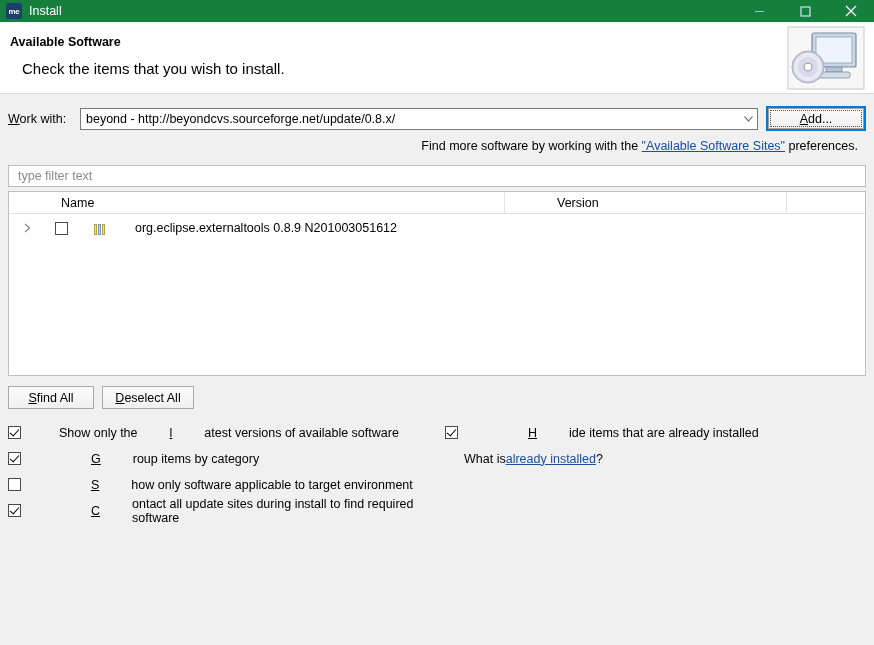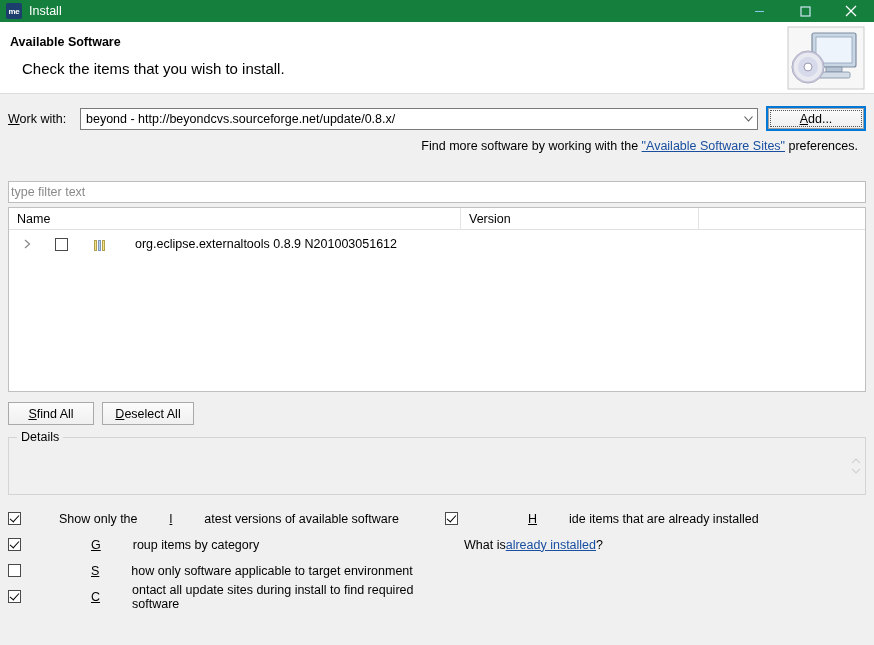--- a/index.html
+++ b/index.html
@@ -146,27 +146,27 @@
     text-align: right;
     padding: 8px 8px 0 0;
     font-size: 12.5px;
   }
   .link {
     color: #1a4fa0;
     text-decoration: underline;
   }
 
   .filter-input {
-    margin-top: 28px;
+    margin-top: 12px;
     height: 22px;
     background: #ffffff;
     border: 1px solid #bdbdbd;
     display: flex;
     align-items: center;
-    padding-left: 2px;
+    padding-left: 9px;
     color: #8a8a8a;
     font-size: 12.5px;
   }
 
   
   .tree {
     margin-top: 4px;
     height: 185px;
     background: #ffffff;
     border: 1px solid #c0c0c0;
@@ -178,20 +178,21 @@
     border-bottom: 1px solid #e0e0e0;
     background: #ffffff;
   }
   .th {
     font-size: 12.5px;
     display: flex;
     align-items: center;
     padding-left: 8px;
     border-right: 1px solid #e3e3e3;
     height: 22px;
+    margin-left: 44px;
   }
   .th-name { width: 452px; }
   .th-version { width: 238px; }
   .th-rest { flex: 1 1 auto; border-right: none; }
   .tree-body { padding-top: 4px; }
   .tree-row {
     height: 20px;
     display: flex;
     align-items: center;
     padding-left: 10px;
@@ -401,29 +402,20 @@
     <div class="btn btn-select">
         <u class="acc">S</u>
         <span>find All</span>
       </div>
     <div class="btn btn-deselect">
         <u class="acc">D</u>
         <span>eselect All</span>
       </div>
   </div>
 
-  <div class="details-group">
-    <div class="details-legend">Details</div>
-    <div class="details-spin">
-      <svg width="12" height="22" viewBox="0 0 12 22">
-        <path d="M2 8 L6 4 L10 8" fill="none" stroke="#d2d2d2" stroke-width="1.2"></path>
-        <path d="M2 14 L6 18 L10 14" fill="none" stroke="#d2d2d2" stroke-width="1.2"></path>
-      </svg>
-    </div>
-  </div>
 
   <div class="options">
     <div class="opt-col-left">
 
       <div class="opt">
         <div class="cb checked"></div>
         <span>Show only the </span>
           <u class="acc">l</u>
           <span>atest versions of available software</span>
       </div>

